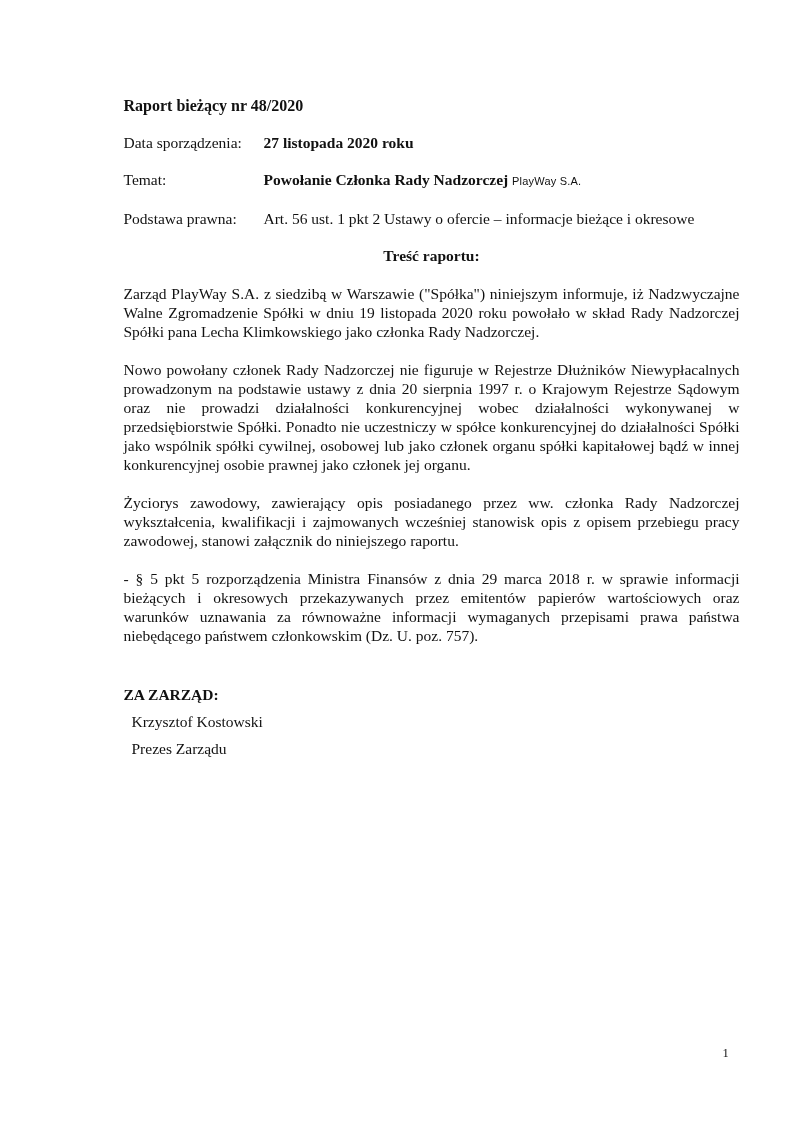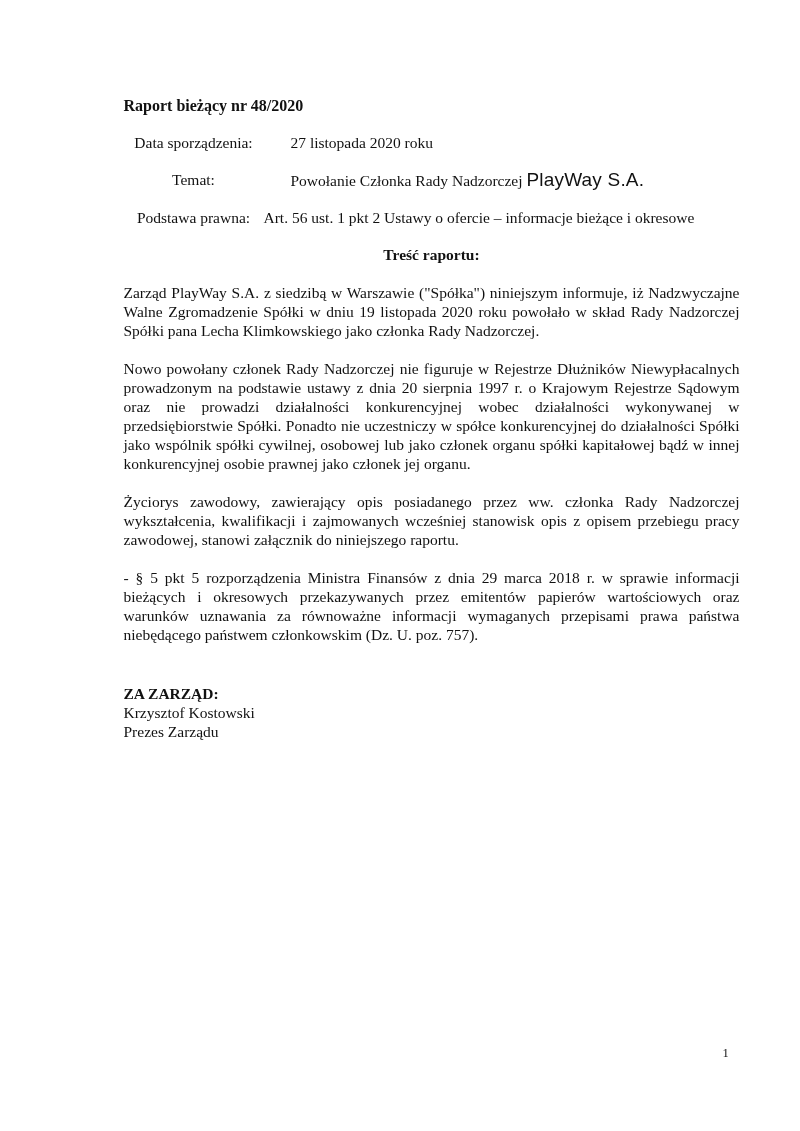--- a/index.html
+++ b/index.html
@@ -32,33 +32,31 @@
     margin: 0 0 18px 0;
     line-height: 19px;
   }
   .meta-row {
     display: flex;
     margin: 0 0 18px 0;
   }
   .meta-label {
     flex: 0 0 140px;
     width: 140px;
-    text-align: center;
   }
   .meta-value {
     flex: 1 1 auto;
   }
   .bold {
-    font-weight: normal;
-    margin-left: 27px;
+    font-weight: bold;
   }
   .subject-company {
     font-family: "Liberation Sans", "DejaVu Sans", sans-serif;
     font-weight: normal;
-    font-size: 19px;
+    font-size: 11px;
     letter-spacing: 0.2px;
   }
   .section-heading {
     font-weight: bold;
     margin: 0 0 19px 0;
     text-align: center;
   }
   .body-paragraph {
     text-align: justify;
     margin: 0 0 19px 0;
@@ -71,21 +69,21 @@
     text-align: justify;
     margin: 0;
   }
   .signature-block {
     margin-top: 40px;
   }
   .signature-heading {
     font-weight: bold;
   }
   .signature-line {
-    margin: 0;
+    margin: 8px;
   }
   .page-number {
     position: absolute;
     left: 694px;
     top: 1046px;
     font-size: 12.5px;
     line-height: 15px;
   }
 </style>
 </head>

